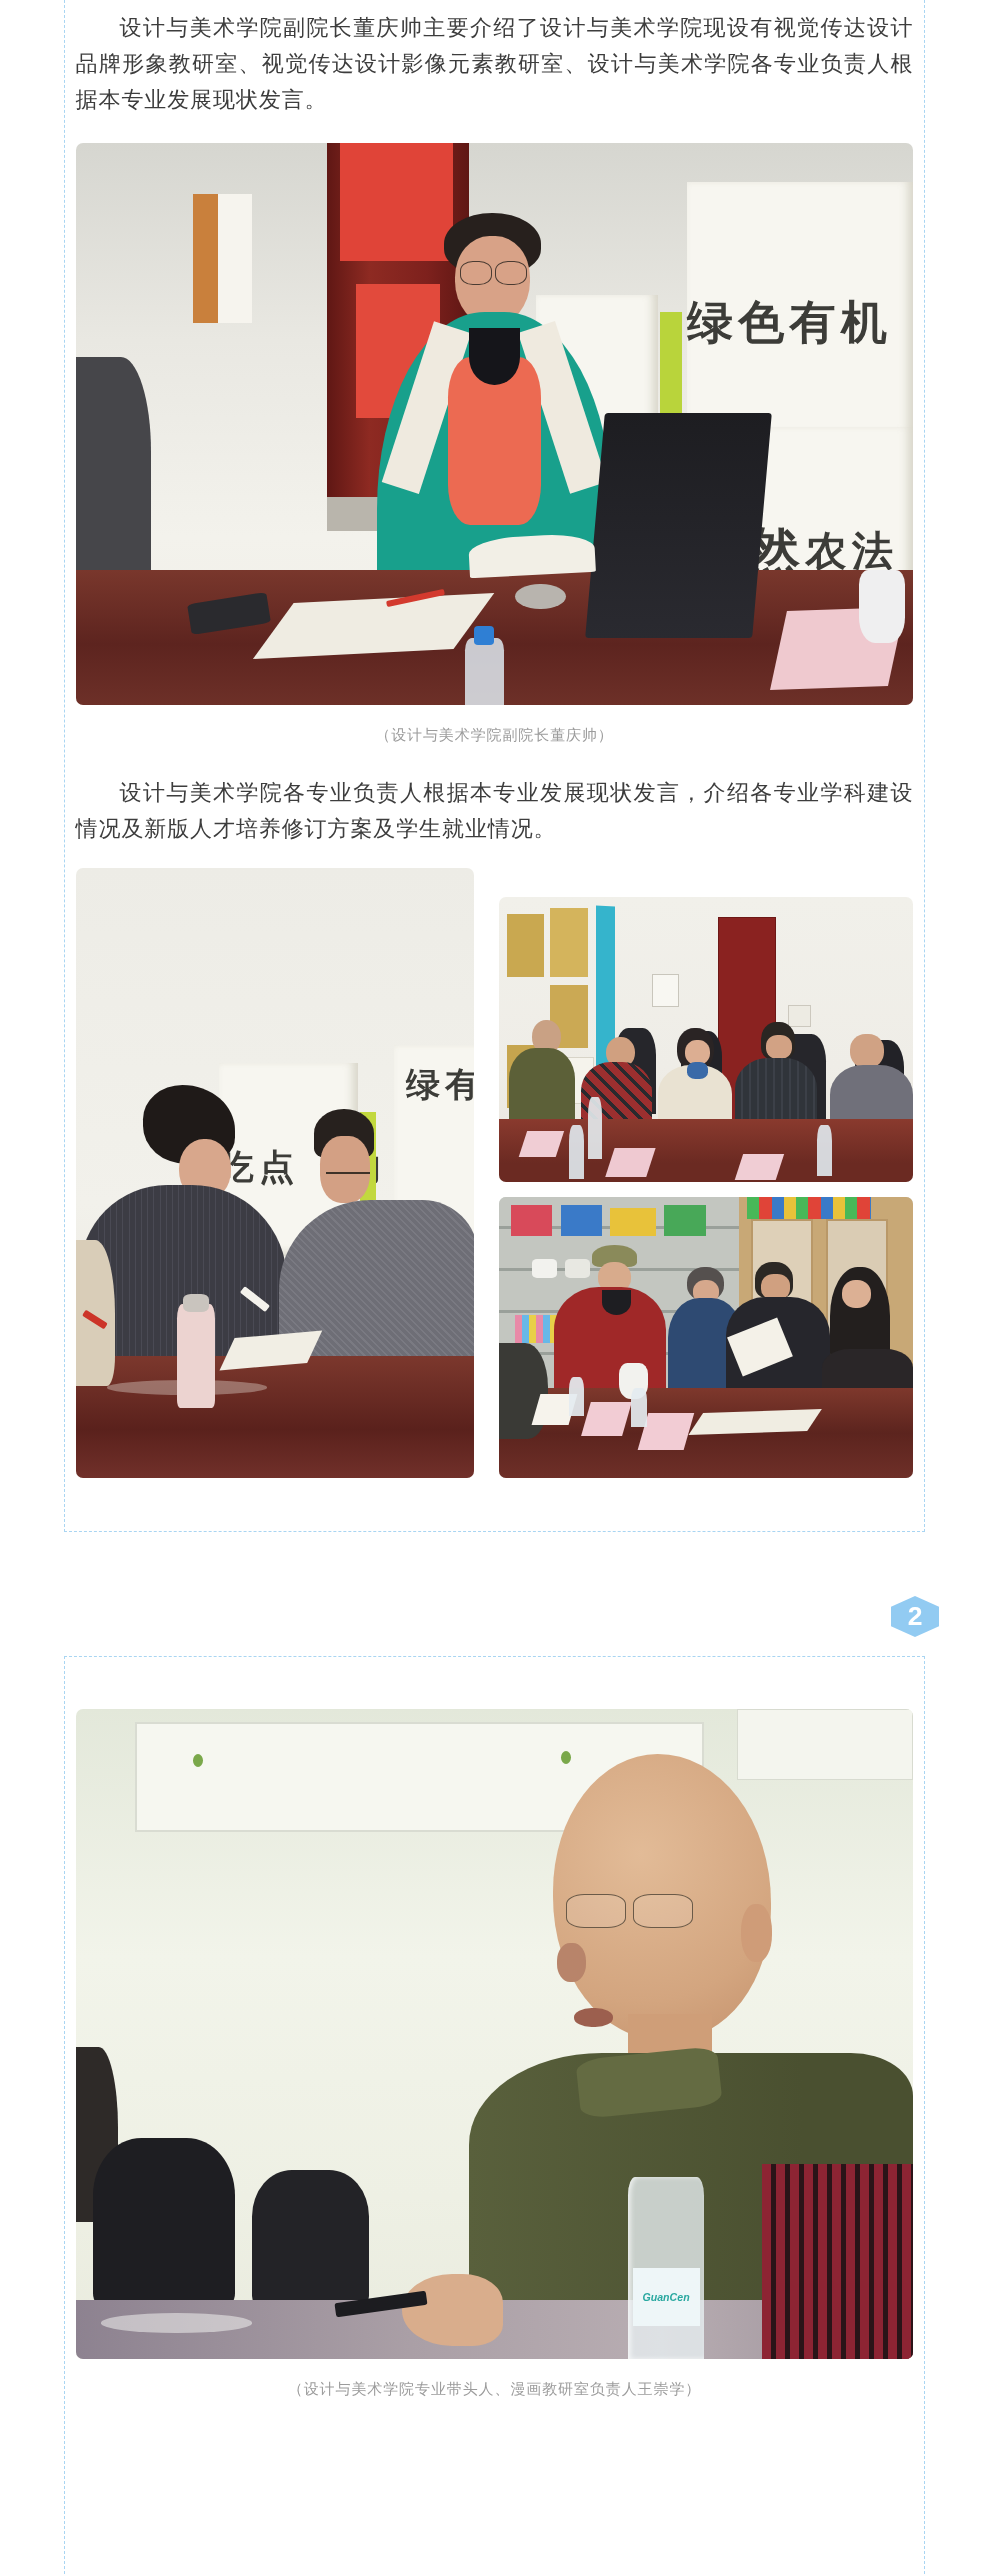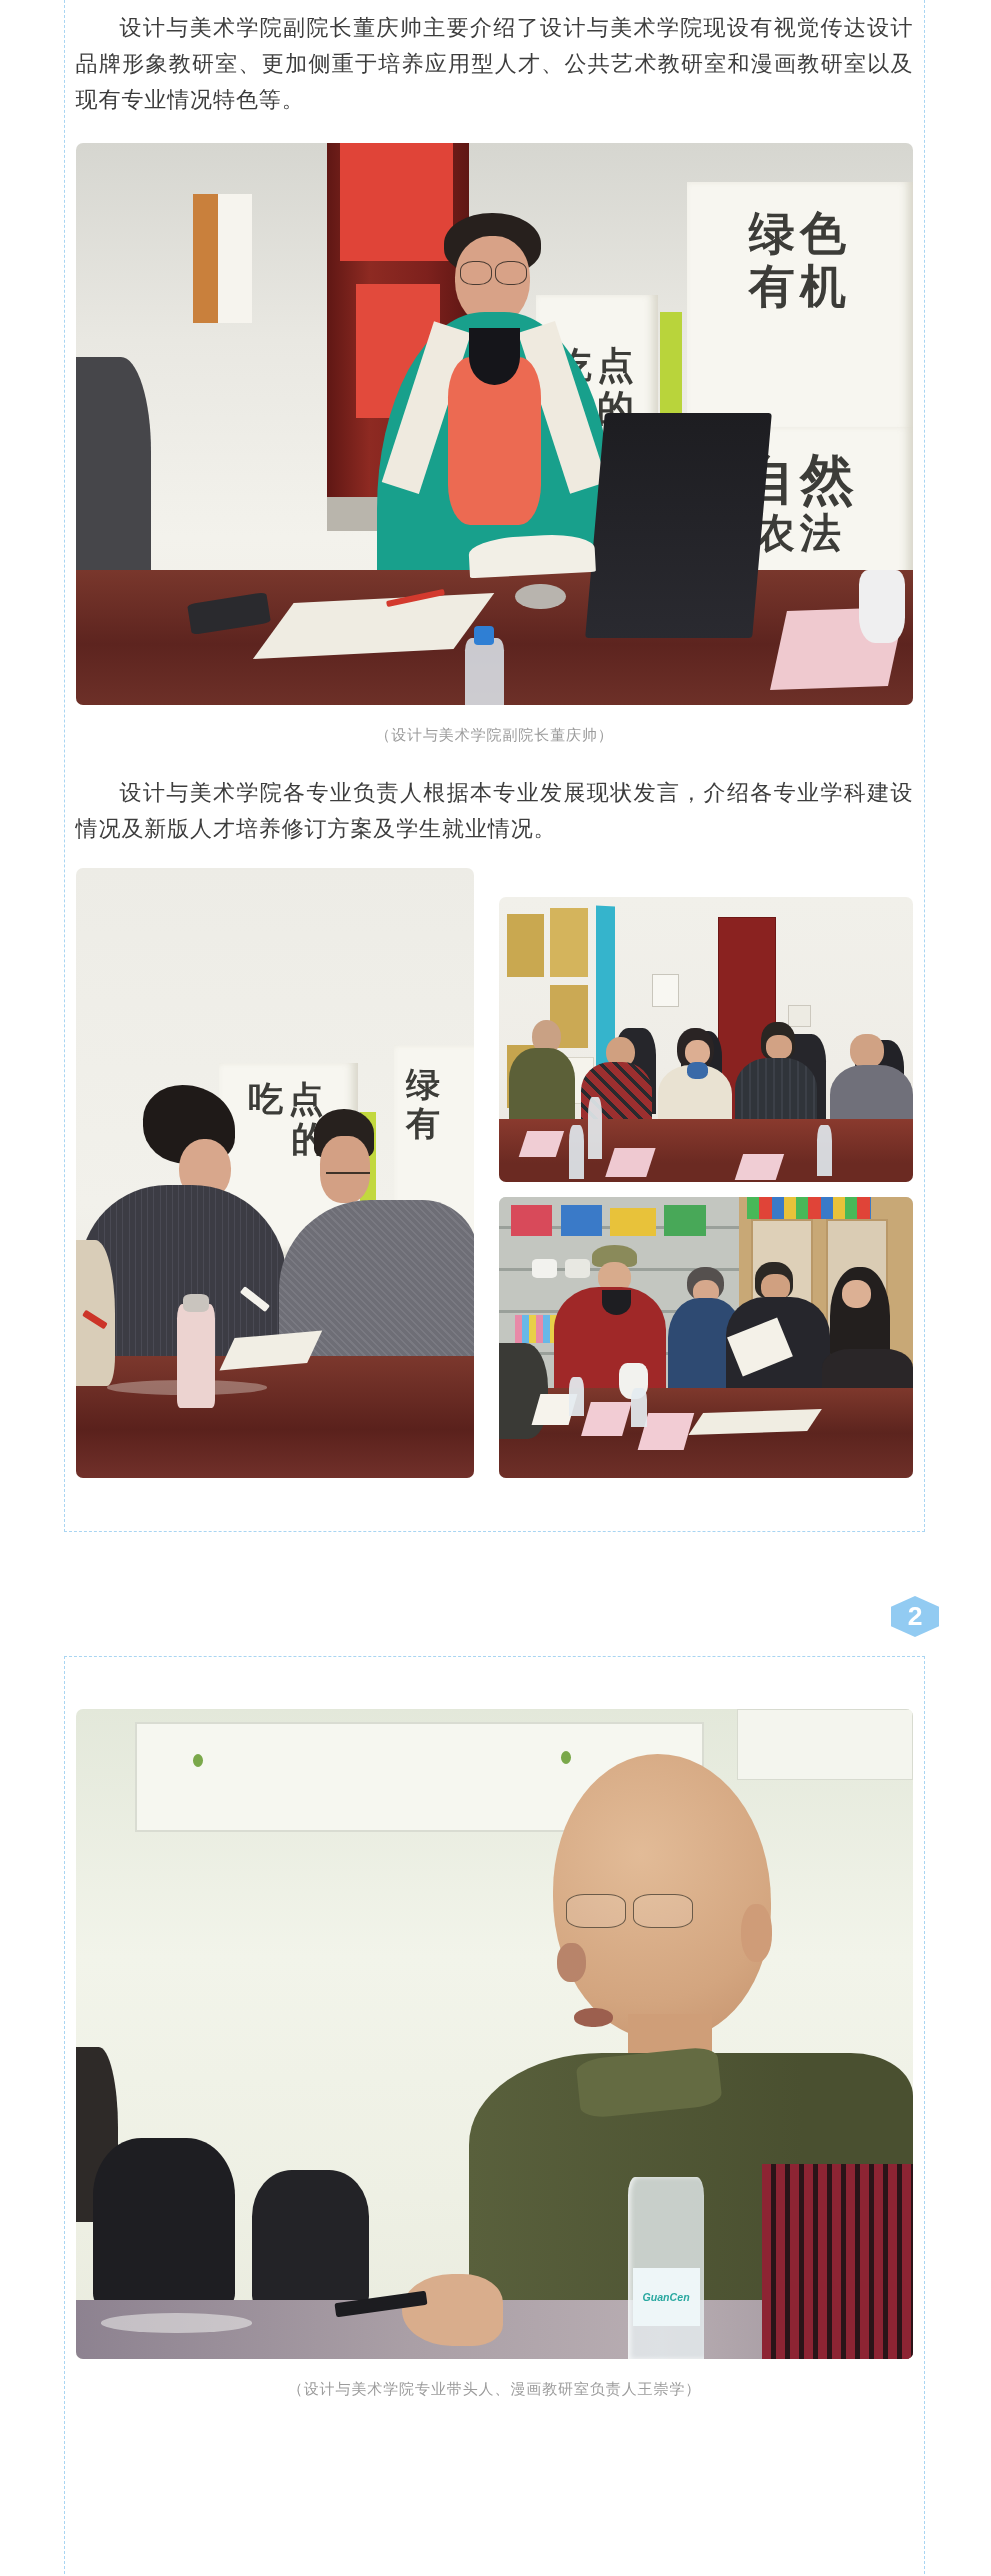--- a/index.html
+++ b/index.html
@@ -43,33 +43,33 @@
   .dot-row{height:5.3px;margin-bottom:1.8px;width:141px;
           background:repeating-linear-gradient(90deg,var(--dot-orange) 0 6.2px,transparent 6.2px 11.5px);}
   #badge{position:absolute;left:891px;top:1596px;width:48px;height:41px;background:var(--badge-blue);
          clip-path:polygon(50% 0,100% 26%,100% 74%,50% 100%,0 74%,0 26%);
          display:flex;align-items:center;justify-content:center;
          color:#fff;font-size:26.5px;font-weight:700;}
   #photo3{width:837px;height:650px;margin:10.6px auto 0;
           background:linear-gradient(180deg,#E3E8DA 0%,#F2F4EA 38%,#EEF0E4 75%,#E9EBDE 100%);}
   #caption3{margin-top:19.4px;}
   .foam{background:#F7F6F0;box-shadow:inset -5.3px -3.5px 8.8px rgba(180,175,155,.45);
-        display:flex;flex-direction:column;align-items:center;justify-content:flex-start;}
+        display:flex;flex-direction:row;align-items:center;justify-content:flex-start;}
   .foam span{font-weight:700;color:#3C3C38;line-height:1.15;letter-spacing:5.3px;white-space:nowrap;}
   .bottle-label{font-size:10.6px;font-weight:700;font-style:italic;color:#2AA8A0;
         text-align:center;line-height:1;}
 </style>
 </head>
 <body>
 
 <div id="page">
 
   <div class="frame" id="frame1">
 
-    <p class="para">设计与美术学院副院长董庆帅主要介绍了设计与美术学院现设有视觉传达设计品牌形象教研室、更加侧重于培养应用型人才、公共艺术教研室和漫画教研室以及现有专业情况特色等。</p>
+    <p class="para">设计与美术学院副院长董庆帅主要介绍了设计与美术学院现设有视觉传达设计品牌形象教研室、视觉传达设计影像元素教研室、设计与美术学院各专业负责人根据本专业发展现状发言。</p>
 
     <div class="photo" id="photo1">
       <div class="abs" style="left:0;bottom:20%;width:9%;height:42%;background:#46464A;border-radius:0 40% 0 0;"></div>
       <div class="abs" style="left:14%;top:9%;width:7%;height:23%;background:linear-gradient(90deg,#C9803C 0 42%,#F6F4EE 42%);"></div>
       <div class="abs" style="left:30%;top:0;width:17%;height:66%;background:linear-gradient(90deg,#5F1714,#8E2A22 30%,#7E211D 70%,#5F1714);"></div>
       <div class="abs" style="left:31.5%;top:0;width:13.5%;height:21%;background:#E04438;"></div>
       <div class="abs" style="left:33.5%;top:25%;width:10%;height:24%;background:#E24A3C;"></div>
       <div class="abs" style="left:30%;top:63%;width:17%;height:6%;background:#B9B5AC;"></div>
       <div class="abs foam" style="left:55%;top:27%;width:14.5%;height:46%;padding-top:6%;">
         <span style="font-size:37px;">吃点</span>

